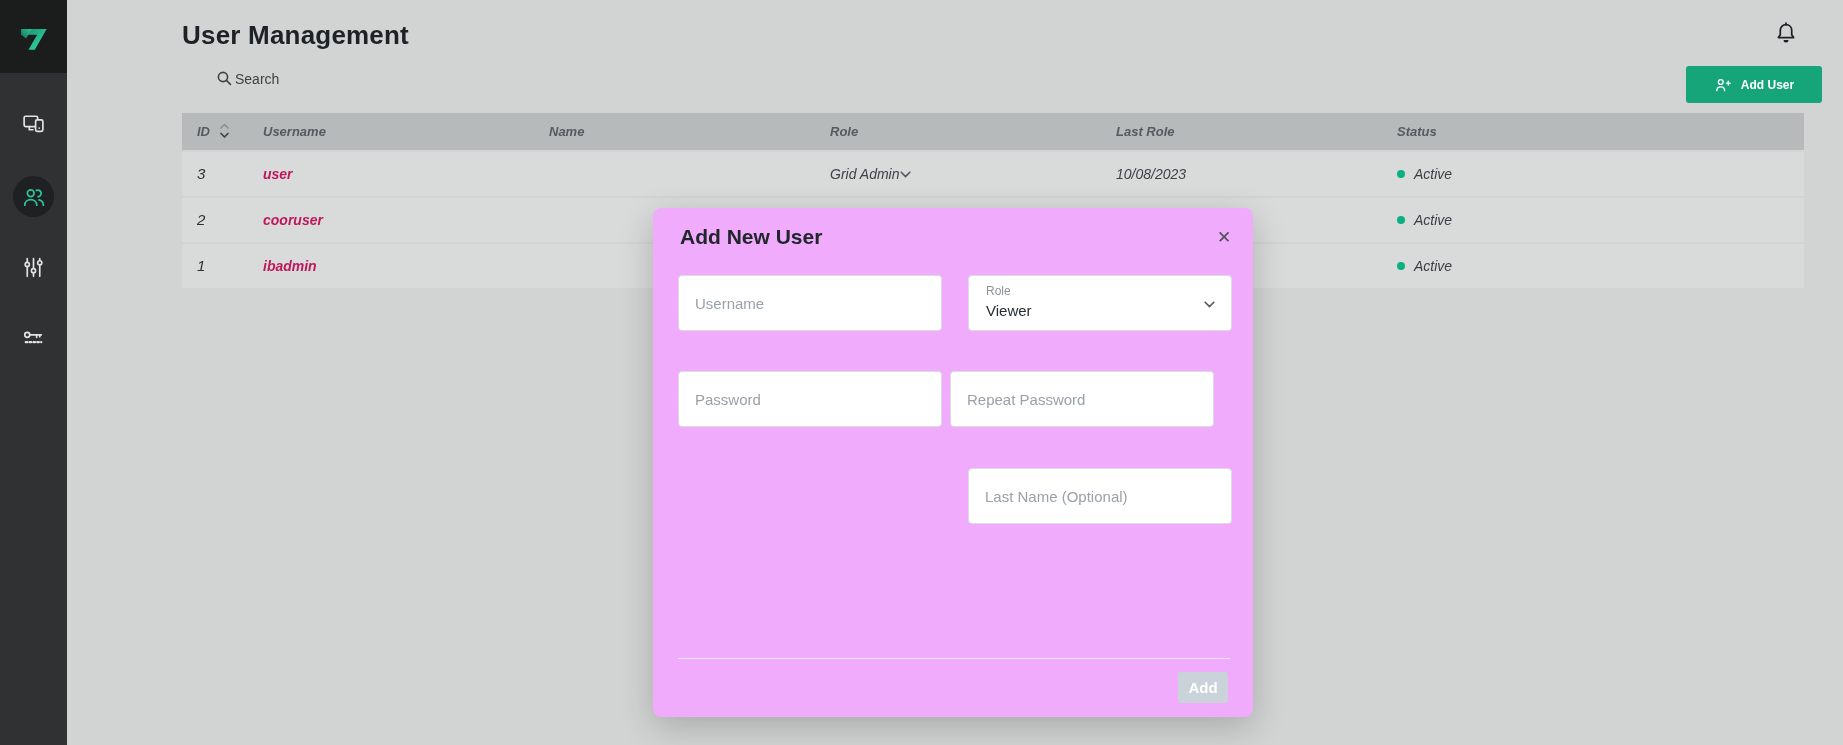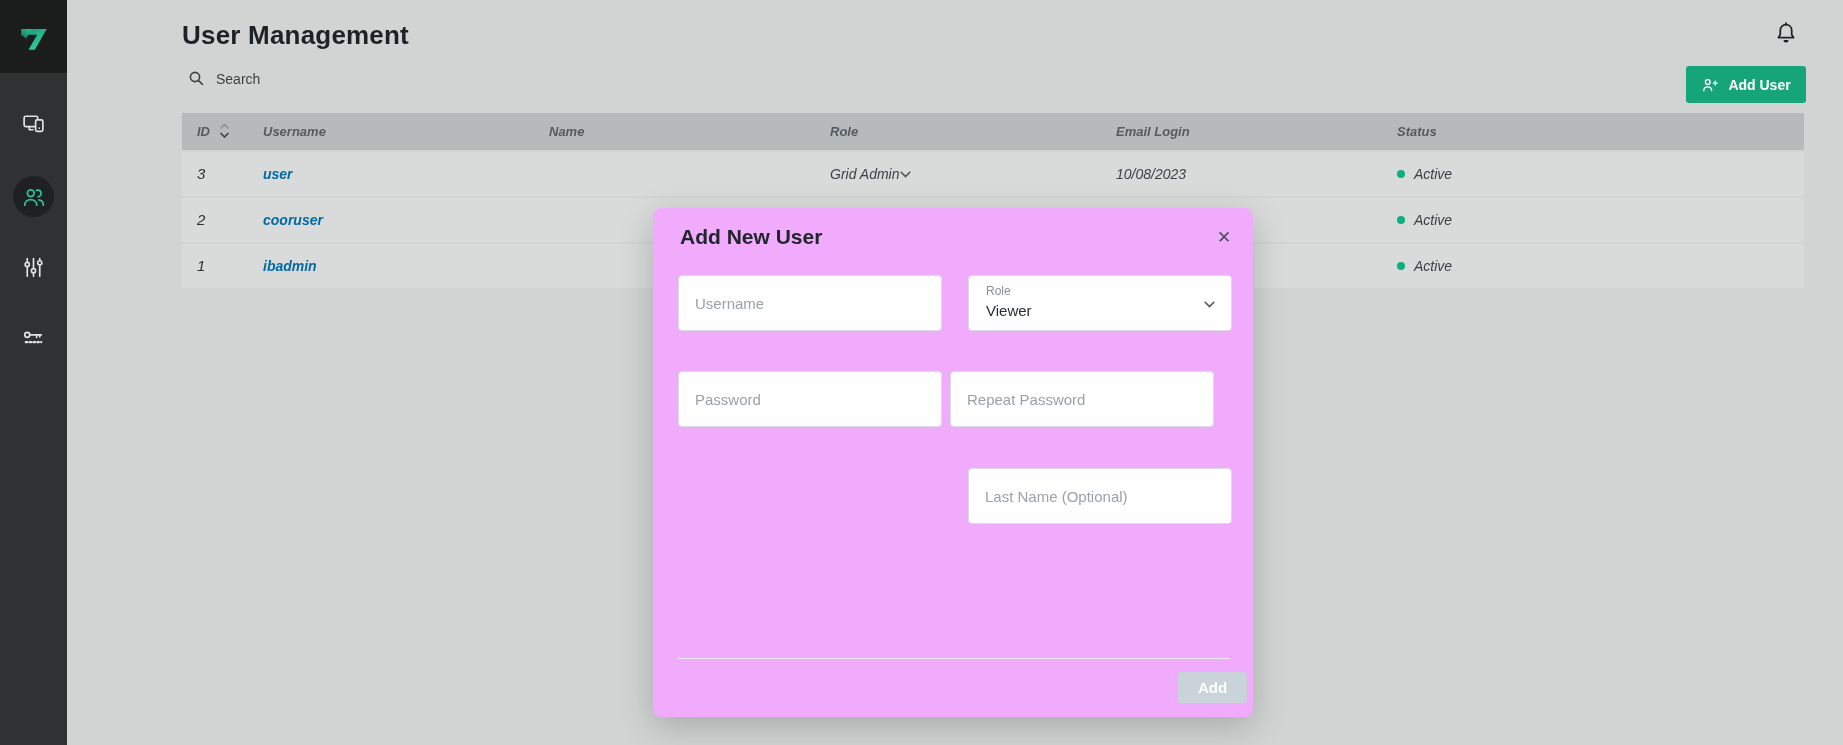--- a/index.html
+++ b/index.html
@@ -32,30 +32,30 @@
   .nav-key     { top:318px; }
 
   
   .page-title {
     position:absolute; left:182px; top:20px;
     font-size:26px; font-weight:600; color:#1d2226; letter-spacing:.2px;
     z-index:5;
   }
   .bell-wrap { position:absolute; left:1772px; top:20px; z-index:5; cursor:pointer; }
   .search-bar {
-    position:absolute; left:188px; top:70px; z-index:5;
-    display:flex; align-items:flex-end; gap:11px; cursor:text;
+    position:absolute; left:216px; top:70px; z-index:5;
+    display:flex; align-items:flex-end; gap:2px; cursor:text;
   }
   .search-label { font-size:14px; color:#3d4245; }
   .add-user-btn {
-    position:absolute; left:1686px; top:66px; width:120px; height:37px; z-index:5;
+    position:absolute; left:1686px; top:66px; width:136px; height:37px; z-index:5;
     background:#16a578; color:#ffffff; border:none; border-radius:3px;
     display:flex; align-items:center; justify-content:center; gap:9px;
     font-family:"Liberation Sans", sans-serif;
-    font-size:14px; font-weight:700; cursor:pointer;
+    font-size:12px; font-weight:700; cursor:pointer;
   }
 
   
   .table { position:absolute; left:182px; top:113px; width:1622px; z-index:1;font-style:italic; }
   .t-header {
     position:relative; height:37px; background:#b7babb; margin-bottom:2px;
   }
   .t-header span {
     position:absolute; top:0; line-height:37px;
     font-size:13px; font-weight:600; color:#565b5f;
@@ -65,21 +65,21 @@
   }
   .t-row > * { position:absolute; top:0; line-height:44px; font-size:14px; }
   .col-id { left:15px; }
   .col-sort { left:37px; top:9px !important; line-height:normal !important; cursor:pointer; }
   .col-username { left:81px; }
   .col-name { left:367px; }
   .col-role { left:648px; }
   .col-lastlogin { left:934px; }
   .col-status { left:1215px; }
   .t-row .col-id { color:#2c3135; font-size:15px; }
-  .t-row .col-username { font-weight:700; color:#0369a1; }
+  .t-row .col-username { font-weight:700; color:#be185d; }
   .t-row .col-role, .t-row .col-lastlogin { color:#3d4247; }
   .role-dropdown { display:flex; align-items:center; cursor:pointer; height:44px;justify-content:flex-end; }
   .status-cell { display:flex; align-items:center; gap:9px; height:44px; }
   .status-dot { width:8px; height:8px; border-radius:50%; background:#0caf7f; flex:0 0 auto; }
   .status-text { color:#3a3f44; }
 
   
   .modal {
     position:absolute; left:653px; top:208px; width:600px; height:509px;
     background:#f0abfc; border-radius:8px; z-index:30;
@@ -115,21 +115,21 @@
     position:absolute; left:17px; top:8px; font-size:12px; color:#8a9197;
   }
   .role-select .rs-value {
     position:absolute; left:17px; top:26px; font-size:15px; color:#272c31;
   }
   .role-select .rs-chevron { position:absolute; right:16px; top:25px; }
   .modal-divider {
     position:absolute; left:25px; top:450px; width:552px; height:1px; background:#e7eaec;
   }
   .add-btn {
-    position:absolute; left:525px; top:464px; width:69px; height:31px;
+    position:absolute; left:525px; top:464px; width:50px; height:31px;
     background:#c9d3d9; color:#ffffff; border:none; border-radius:3px;
     font-size:15px; font-weight:700; cursor:default;
     font-family:"Liberation Sans", sans-serif;
   }
 </style>
 </head>
 <body>
 
 <nav class="sidebar">
   <div class="logo-block">
@@ -222,21 +222,21 @@
     <span class="col-id">ID</span>
     <span class="col-sort">
       <svg width="11" height="18" viewBox="0 0 11 18" fill="none" stroke-linecap="round" stroke-linejoin="round">
         <path d="M2 6 L5.5 2.5 L9 6" stroke="#8d9194" stroke-width="1.7"></path>
         <path d="M2 11.5 L5.5 15 L9 11.5" stroke="#3f4346" stroke-width="1.7"></path>
       </svg>
     </span>
     <span class="col-username">Username</span>
     <span class="col-name">Name</span>
     <span class="col-role">Role</span>
-    <span class="col-lastlogin">Email Login</span>
+    <span class="col-lastlogin">Last Role</span>
     <span class="col-status">Status</span>
   </div>
 
   <div class="t-row">
     <span class="col-id">3</span>
     <span class="col-username">user</span>
     <span class="col-name"></span>
     <span class="col-role">
       <span class="role-dropdown">
         <span>Grid Admin</span>

